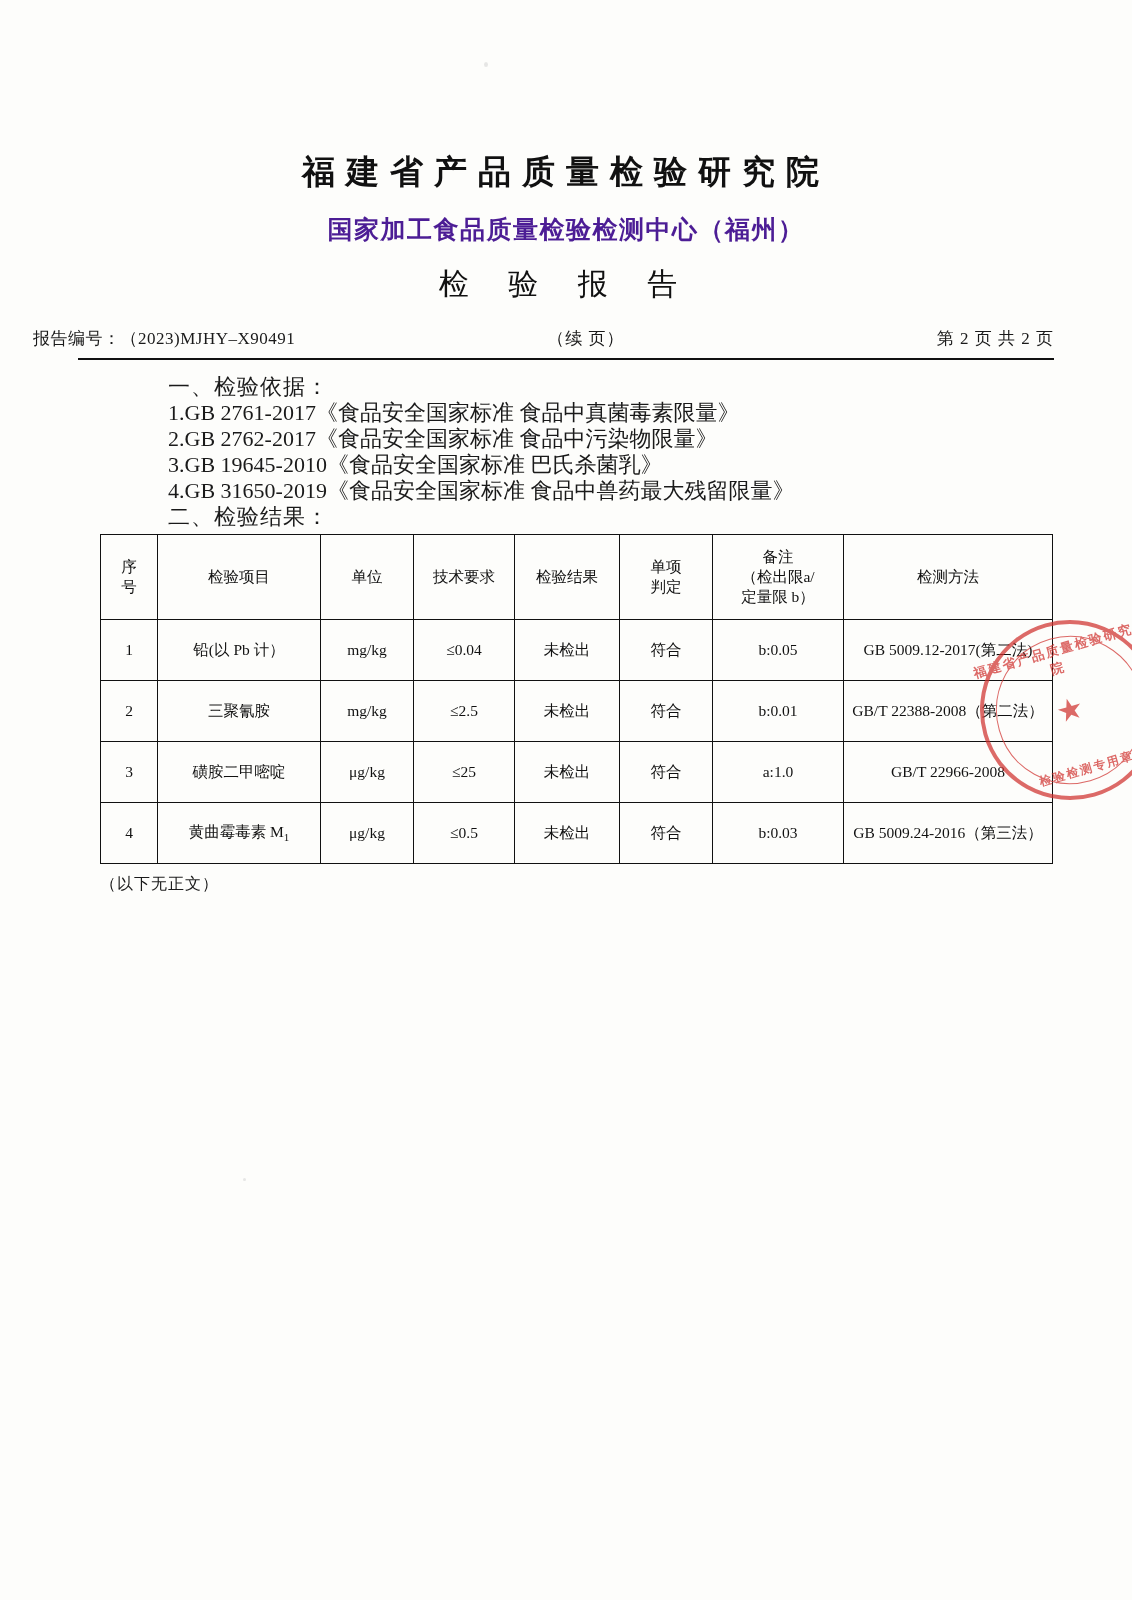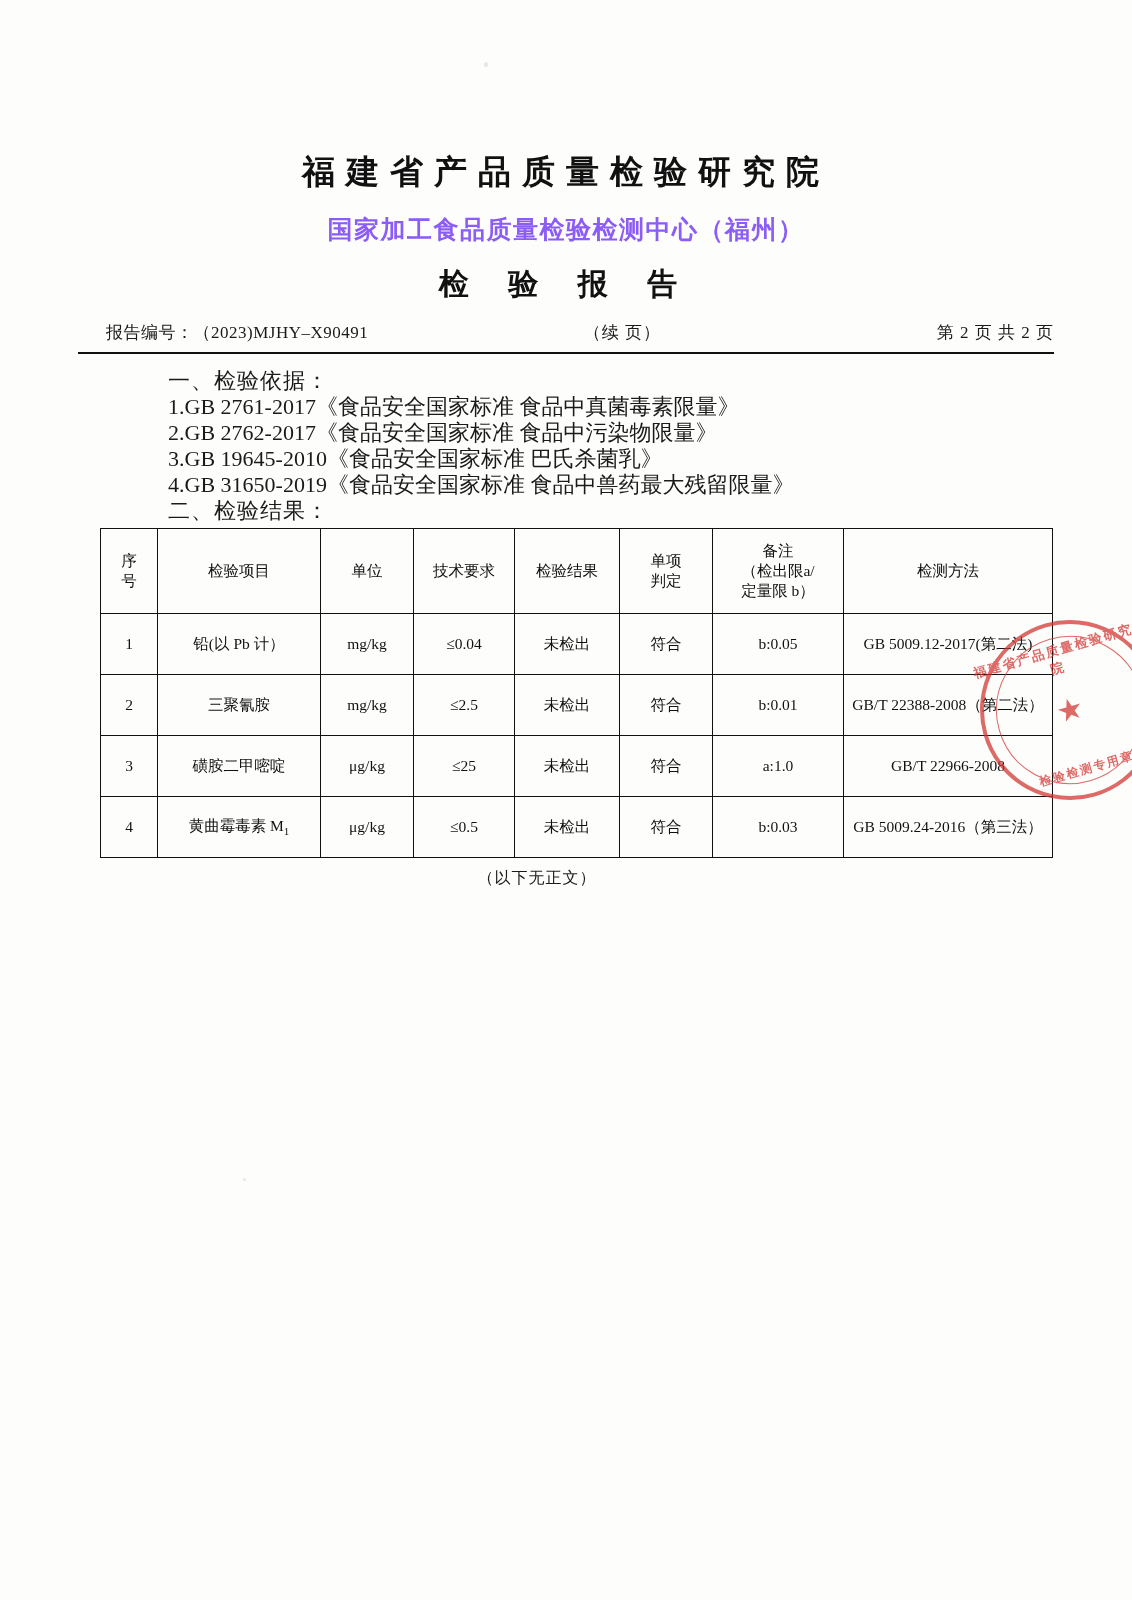--- a/index.html
+++ b/index.html
@@ -30,35 +30,35 @@
     margin-top: 150px;
     color: #111;
     font-family: "Liberation Serif", "DejaVu Serif", serif;
   }
   .center-title {
     text-align: center;
     font-size: 25px;
     font-weight: bold;
     letter-spacing: 1.5px;
     margin-top: 18px;
-    color: #8b5cf6;
+    color: #4c1d95;
   }
   .report-title {
     text-align: center;
     font-size: 30px;
-    font-weight: bold;
+    font-weight: normal;
     letter-spacing: 16px;
     margin-top: 18px;
     color: #111;
   }
 
   
   .meta-row {
-    margin-top: 16px;
-    padding: 0 78px 0 106px;
+    margin-top: 22px;
+    padding: 0 78px 0 33px;
     display: flex;
     align-items: baseline;
     font-size: 17px;
   }
   .meta-left { flex: 0 0 auto; letter-spacing: 0.5px; }
   .meta-center { flex: 1 1 auto; text-align: center; padding-right: 60px; letter-spacing: 1px; }
   .meta-right { flex: 0 0 auto; letter-spacing: 1px; }
 
   .rule {
     margin: 8px 78px 0 78px;
@@ -109,21 +109,20 @@
   .col-req { width: 96px; }
   .col-res { width: 100px; }
   .col-judge { width: 88px; }
   .col-note { width: 126px; }
   .col-method { width: 204px; }
   td.item-cell { text-align: left; padding-left: 16px; }
   .sub { font-size: 11px; vertical-align: sub; }
   .two-line { line-height: 19px; }
 
   .below-note {
-    text-align: center;
     font-size: 16px;
     margin-top: 10px;
     letter-spacing: 1px;
     padding-right: 80px;
   }
 
   
   .seal {
     position: absolute;
     left: 980px;

